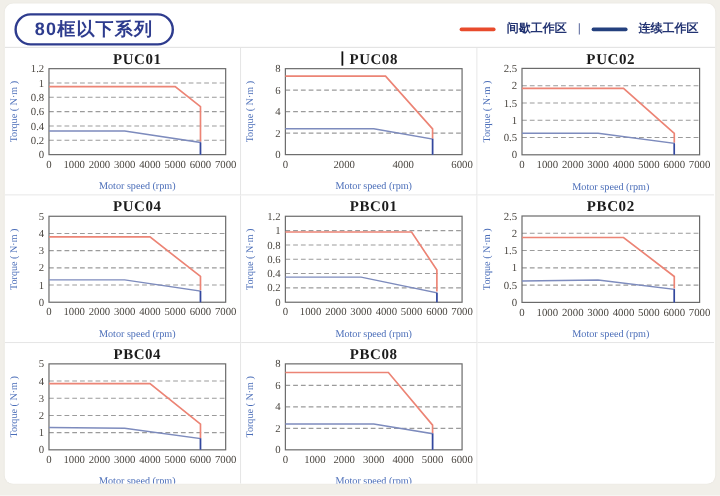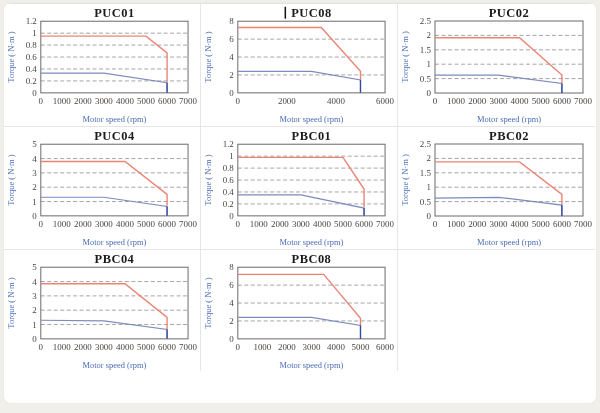--- a/index.html
+++ b/index.html
@@ -40,20 +40,32 @@
   svg{display:block;}
   .tick{font:9px "Liberation Serif", serif; fill:#4a4640;}
   .ctitle{font:bold 12.5px "Liberation Serif", serif; fill:#1c1c1c; letter-spacing:0.5px;}
   .alabel{font:8.5px "Liberation Serif", serif; fill:#4a6db8;}
 </style>
 </head>
 <body>
 
 <div class="card">
 
+  <div class="header">
+    <div class="titlebox">
+      <span>80框以下系列</span>
+    </div>
+    <div class="legend">
+      <span class="swatch" style="background: rgb(232, 75, 44);"></span>
+      <span class="lbl">间歇工作区</span>
+      <span class="sep">|</span>
+      <span class="swatch" style="background: rgb(36, 64, 126);"></span>
+      <span class="lbl">连续工作区</span>
+    </div>
+  </div>
 
   <div class="grid">
     <div class="cell">
       <svg width="197" height="120" viewBox="0 0 197 120">
           <line x1="37" y1="76.0" x2="185" y2="76.0" stroke="#9b9b9b" stroke-width="0.9" stroke-dasharray="4,2.5"></line>
           <line x1="37" y1="64.0" x2="185" y2="64.0" stroke="#9b9b9b" stroke-width="0.9" stroke-dasharray="4,2.5"></line>
           <line x1="37" y1="52.0" x2="185" y2="52.0" stroke="#9b9b9b" stroke-width="0.9" stroke-dasharray="4,2.5"></line>
           <line x1="37" y1="40.0" x2="185" y2="40.0" stroke="#9b9b9b" stroke-width="0.9" stroke-dasharray="4,2.5"></line>
           <line x1="37" y1="28.0" x2="185" y2="28.0" stroke="#9b9b9b" stroke-width="0.9" stroke-dasharray="4,2.5"></line>
           <rect x="37" y="16" width="148" height="72" fill="none" stroke="#6a6a6a" stroke-width="1"></rect>

